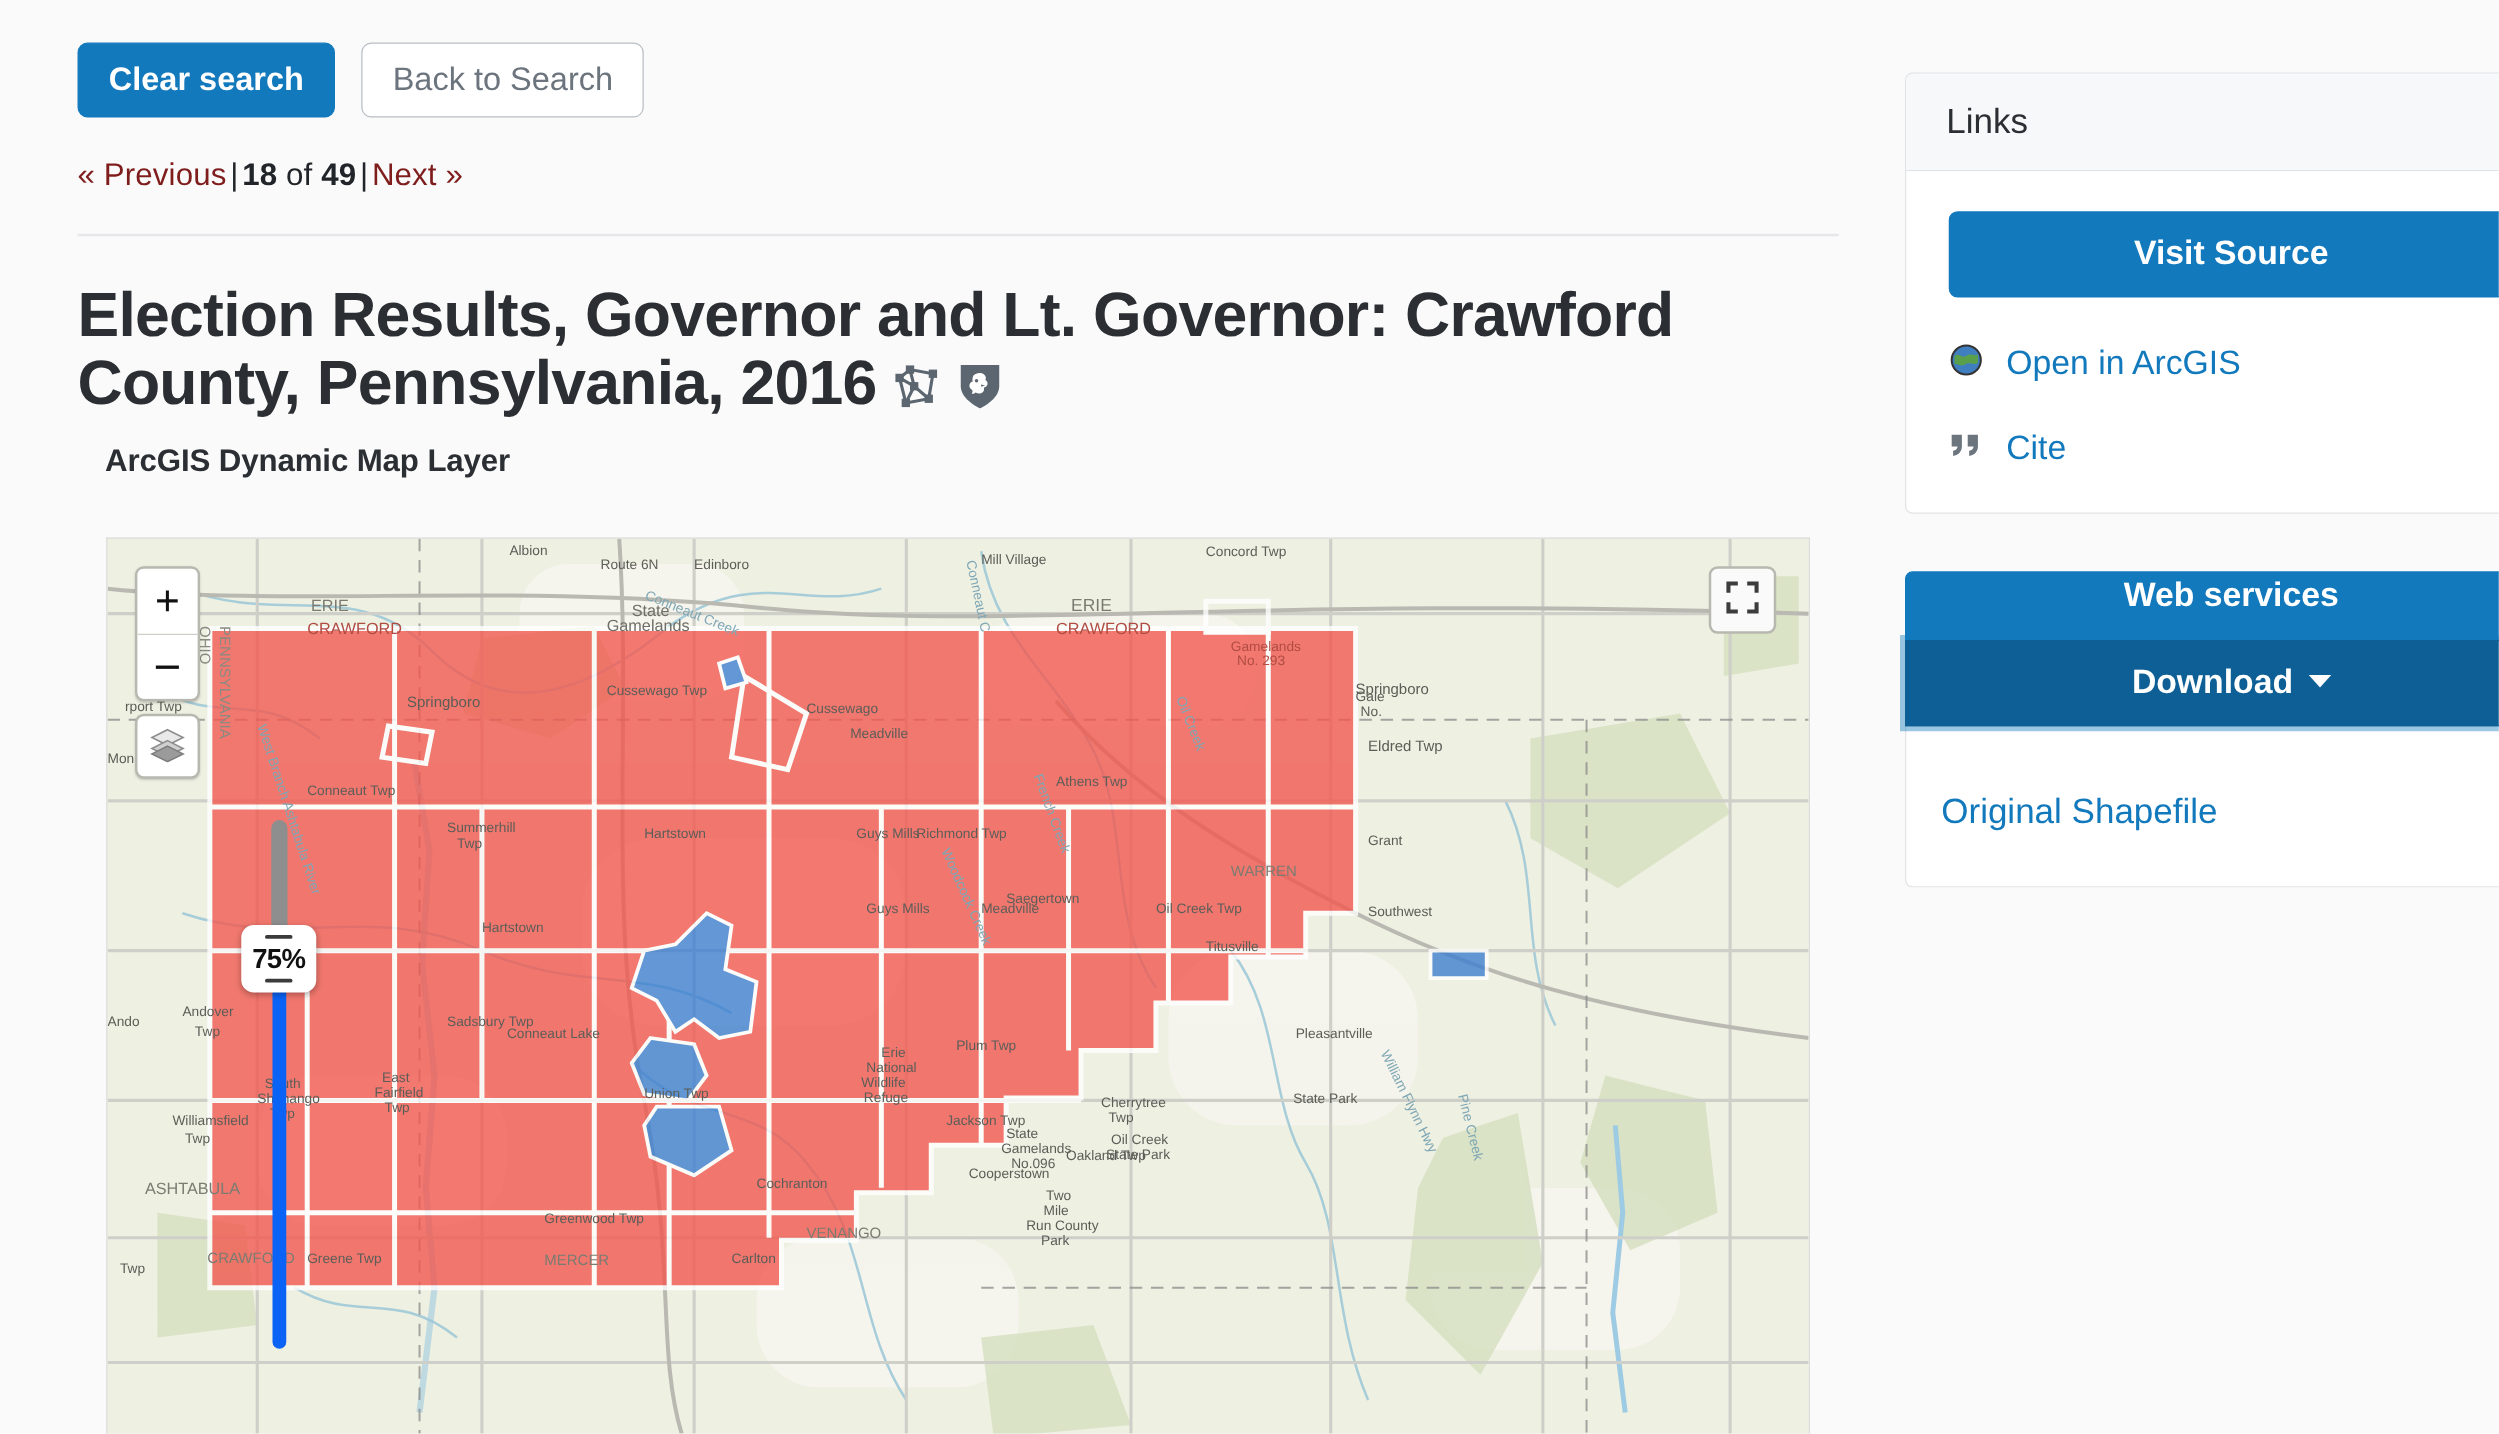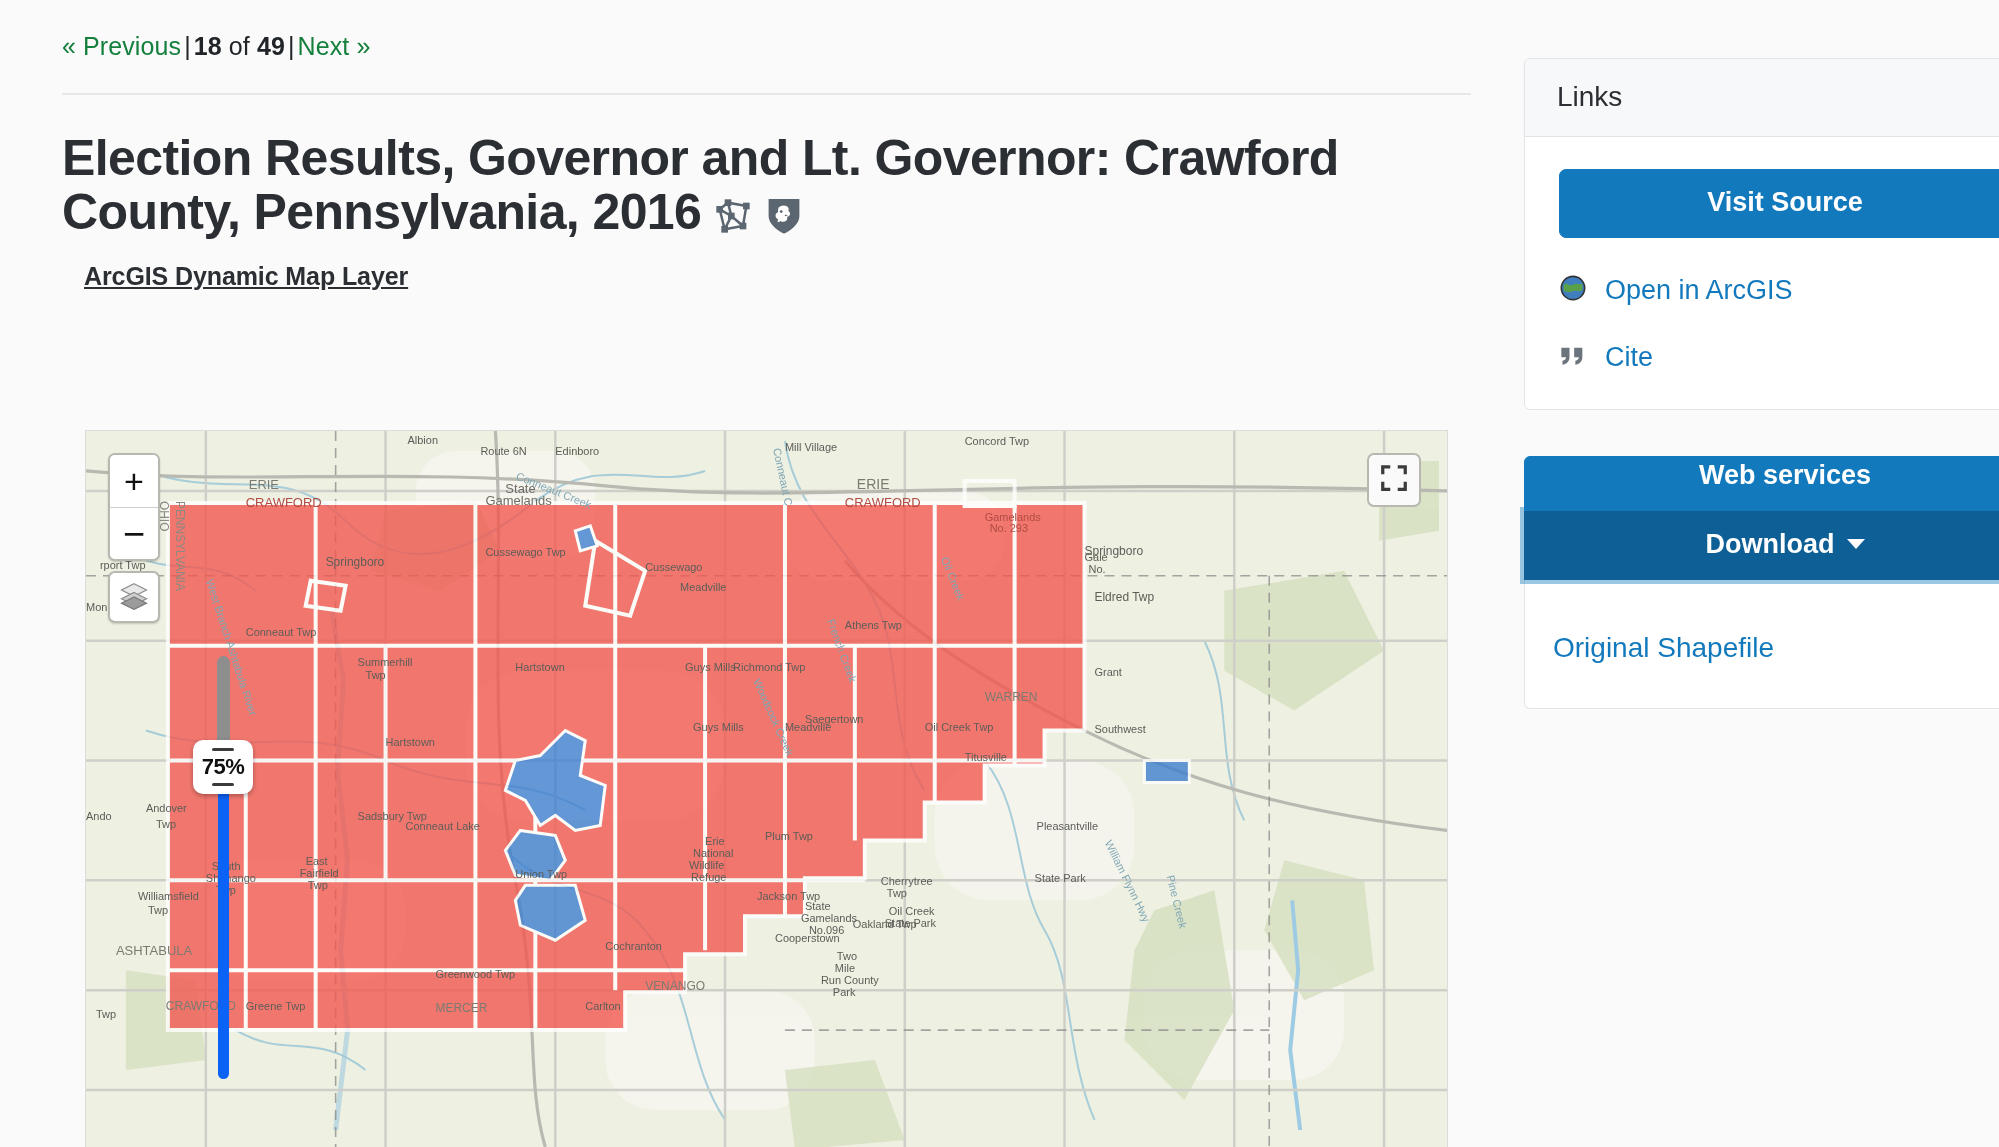--- a/index.html
+++ b/index.html
@@ -28,21 +28,21 @@
   }
   .btn-primary { background: #1379bd; color: #fff; border-color: #1379bd; font-weight: 600; }
   .btn-outline { background: #fff; color: #6c757d; border-color: #b9bfc5; }
 
   .pager {
     margin-top: 32px;
     font-size: 25px;
     color: #212529;
     letter-spacing: 0.1px;
   }
-  .pager a { color: #15803d; text-decoration: none; }
+  .pager a { color: #7f1d1d; text-decoration: none; }
   .pager .sep { color: #212529; padding: 0 3px; }
   .pager b { font-weight: 700; color: #212529; }
 
   .divider {
     margin-top: 32px;
     border-top: 2px solid #e6e7ea;
     width: 1409px;
   }
 
   .doc-title {
@@ -56,21 +56,20 @@
   }
   .title-icons { display: inline-block; white-space: nowrap; vertical-align: -3px; }
   .title-icon { display: inline-block; margin-left: 12px; vertical-align: middle; }
 
   .subtitle {
     margin: 16px 0 0 22px;
     font-size: 25px;
     font-weight: 700;
     color: #2b2f33;
     letter-spacing: -0.1px;
-    text-decoration: underline;
   }
 
   
   .map-wrap {
     position: absolute;
     left: 85px; top: 430px;
     width: 1363px; height: 717px;
     overflow: hidden;
     background: #eef0e4;
     border: 1px solid #dcdcdc;
@@ -204,20 +203,24 @@
   }
   .dropdown a { color: #1379bd; font-size: 28px; text-decoration: none; }
 </style>
 </head>
 <body>
 
 <div class="page">
 
   <div class="main-col">
 
+    <div class="btn-row">
+      <button class="btn btn-primary">Clear search</button>
+      <button class="btn btn-outline">Back to Search</button>
+    </div>
 
     <div class="pager">
       <a href="#">« Previous</a><span class="sep">|</span><b>18</b>
       <span>of</span>
       <b>49</b><span class="sep">|</span><a href="#">Next »</a>
     </div>
 
     <div class="divider"></div>
 
     <h1 class="doc-title"><span>Election Results, Governor and Lt. Governor: Crawford County, Pennsylvania, 2016</span><span class="title-icons"><span class="title-icon">

